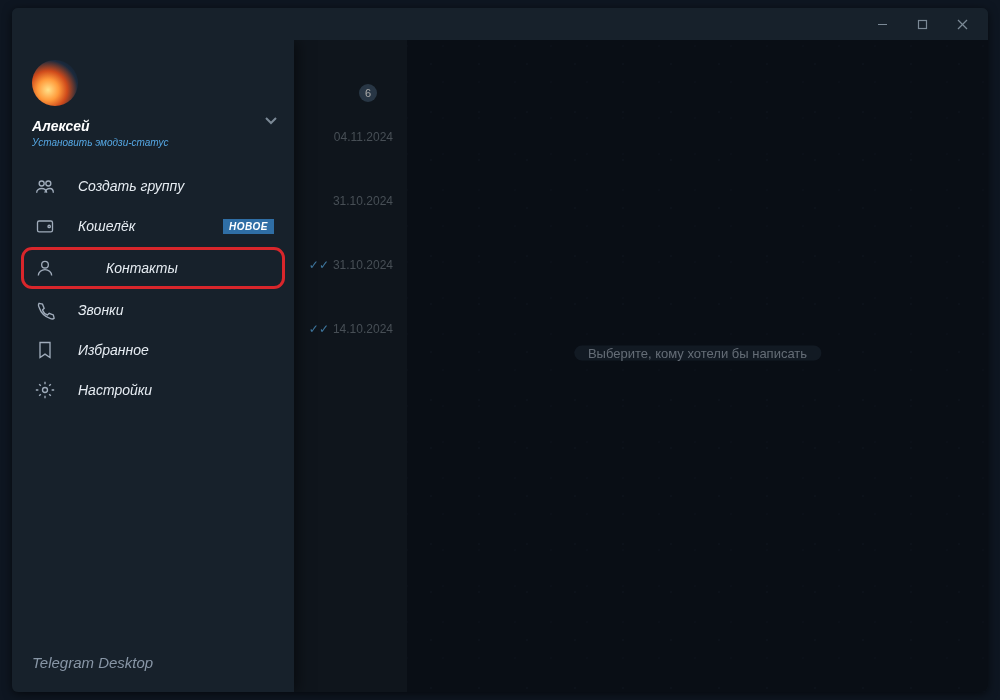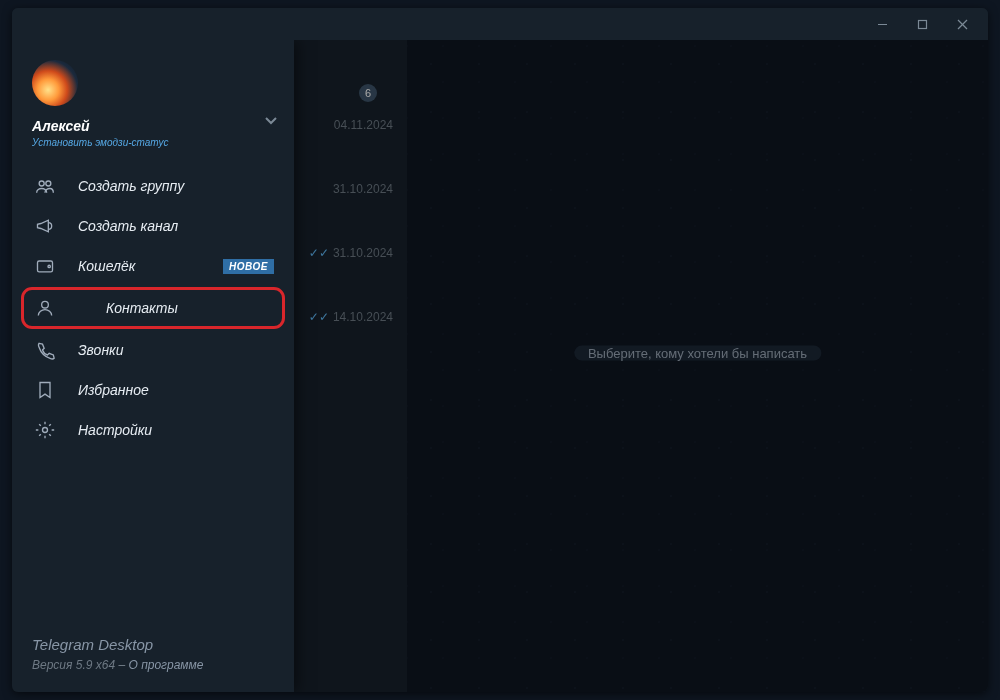--- a/index.html
+++ b/index.html
@@ -31,21 +31,21 @@
   
   .chatlist {
     width: 395px; background: #17212b; position: relative; z-index: 1;
     padding-top: 8px;
   }
   .chatrow {
     height: 64px; padding: 8px 12px 8px 60px; position: relative;
     display: flex; flex-direction: column; justify-content: center;
     color: #7b8996; font-size: 13px;
   }
-  .chatrow .date { position: absolute; right: 14px; top: 6px; font-size: 12px; color: #6d7883; }
+  .chatrow .date { position: absolute; right: 14px; top: 18px; font-size: 12px; color: #6d7883; }
   .chatrow .badge {
     position:absolute; right:30px; top:36px; background:#3e546a; color:#fff;
     border-radius:10px; min-width:18px; height:18px; font-size:11px;
     display:flex; align-items:center; justify-content:center; padding:0 5px;
   }
   .chatrow .pre { color:#7b8996; white-space:nowrap; overflow:hidden; text-overflow:ellipsis; }
   .chatrow .snippet-link { color:#4fa3e0; }
   .chatrow .ticks { color:#5fb4f0; margin-right:4px; }
 
   
@@ -189,29 +189,20 @@
             <svg viewBox="0 0 24 24">
                 <circle cx="8" cy="9" r="3"></circle>
                 <circle cx="16" cy="9" r="3"></circle>
                 <path d="M2 20c0-3 3-5 6-5s6 2 6 5"></path>
                 <path d="M12 20c0-3 3-5 6-5s4 2 4 5"></path>
               </svg>
           </span>
           <span>Создать группу</span>
         </div>
 
-        <div class="item">
-          <span class="ico">
-            <svg viewBox="0 0 24 24">
-                <path d="M3 10v4l4 1 9 4V5l-9 4z"></path>
-                <path d="M16 8a4 4 0 0 1 0 8"></path>
-              </svg>
-          </span>
-          <span>Создать канал</span>
-        </div>
 
         <div class="item">
           <span class="ico">
             <svg viewBox="0 0 24 24">
                 <rect x="3" y="6" width="18" height="13" rx="2"></rect>
                 <circle cx="17" cy="12.5" r="1.4"></circle>
               </svg>
           </span>
           <span>Кошелёк</span>
           <span class="tag">НОВОЕ</span>
@@ -253,20 +244,17 @@
               </svg>
           </span>
           <span>Настройки</span>
         </div>
 
 
       </div>
 
       <div class="footer">
         <div class="appname">Telegram Desktop</div>
-        <div>
-          <span>Версия 5.9 x64 – </span><span class="about">О программе</span>
-        </div>
       </div>
     </div>
 
   </div>
 </div>
 
 </body></html>

